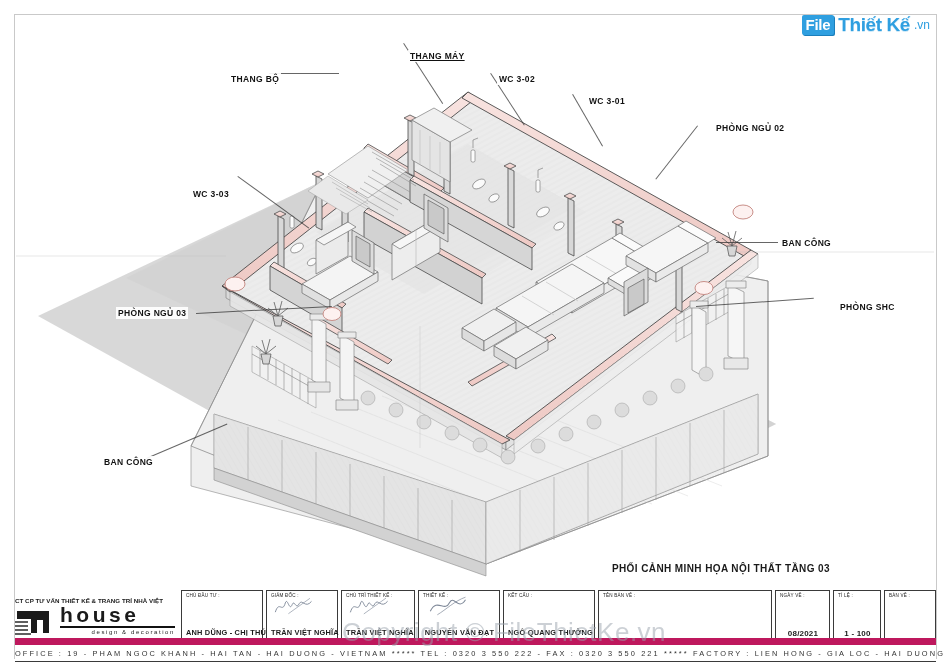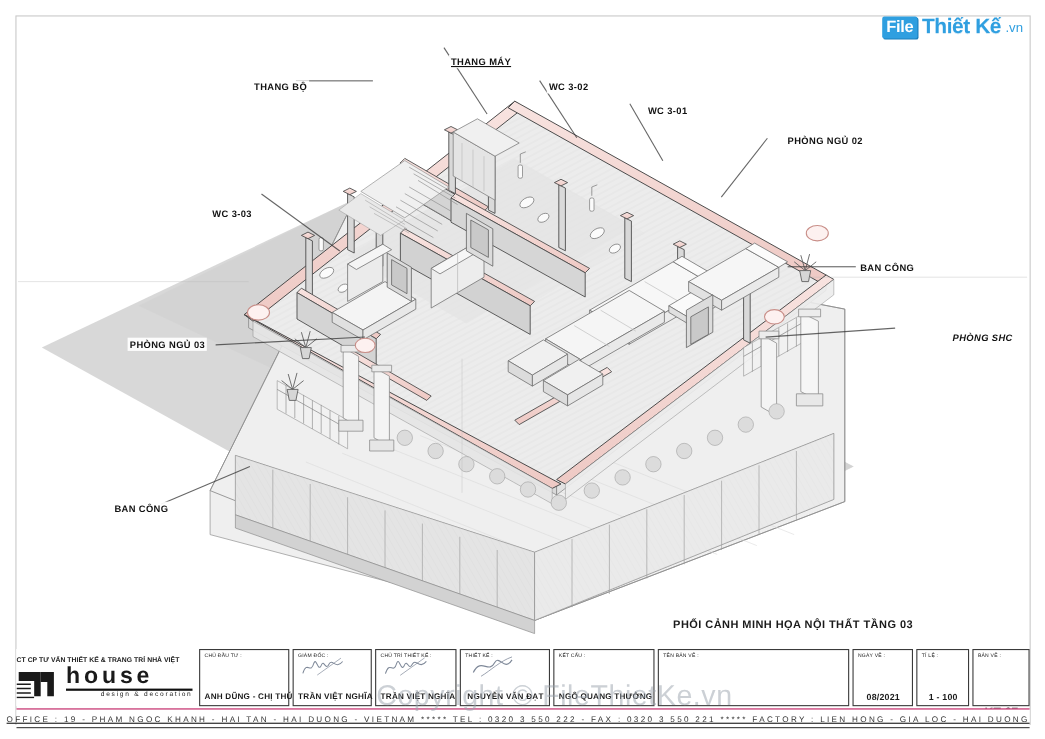--- a/index.html
+++ b/index.html
@@ -72,22 +72,22 @@
   .w-tyle{width:48px;}
   .w-banve{width:52px;margin-right:0;gap:44px;}
   .dotline{border-bottom:1px dotted #999;width:88%;margin:0 auto;}
 
   
   .sig{position:absolute;left:6px;top:3px;width:66%;height:24px;opacity:.62;
        pointer-events:none;}
 
   
   #footer{position:absolute;left:15px;right:14px;bottom:10px;height:16px;
-      border-top:1px solid #be185d;border-bottom:1px solid #3a3a3a;
-      display:flex;align-items:center;justify-content:flex-end;z-index:30;background:#fff;text-decoration:underline;}
+      border-top:7px solid #be185d;border-bottom:1px solid #3a3a3a;
+      display:flex;align-items:center;justify-content:flex-start;z-index:30;background:#fff;}
   #footer span{font-size:7.4px;letter-spacing:2.1px;color:#333;white-space:nowrap;}
 
   
   #watermark{position:absolute;left:342px;bottom:24px;z-index:35;pointer-events:none;
       font-size:26px;color:#9aa3ad;opacity:.5;white-space:nowrap;letter-spacing:.5px;}
 </style>
 </head>
 <body>
 
 <div id="sheet">
@@ -401,21 +401,21 @@
     <div class="lead" style="left:130px;top:442px;width:88px;transform:rotate(-23deg);"></div>
 
     <div class="anno" style="left:392px;top:34px;text-decoration:underline;">THANG MÁY</div>
     <div class="anno" style="left:213px;top:57px;">THANG BỘ</div>
     <div class="anno" style="left:481px;top:57px;">WC 3-02</div>
     <div class="anno" style="left:571px;top:79px;">WC 3-01</div>
     <div class="anno" style="left:698px;top:106px;text-align:center;">PHÒNG NGỦ 02</div>
     <div class="anno" style="left:175px;top:172px;text-align:center;">WC 3-03</div>
     <div class="anno" style="left:764px;top:221px;">BAN CÔNG</div>
     <div class="anno" style="left:100px;top:291px;">PHÒNG NGỦ 03</div>
-    <div class="anno" style="left:848px;top:285px;font-style:italic;">PHÒNG SHC</div>
+    <div class="anno" style="left:822px;top:285px;">PHÒNG SHC</div>
     <div class="anno" style="left:86px;top:440px;">BAN CÔNG</div>
   </div>
 
   <div id="caption">PHỐI CẢNH MINH HỌA NỘI THẤT TẦNG 03</div>
 
   <div id="titleblock">
 
     <div class="tb-cell" id="logocell">
       <div id="logo-top">CT CP TƯ VẤN THIẾT KẾ &amp; TRANG TRÍ NHÀ VIỆT</div>
       <div id="logo-row">

